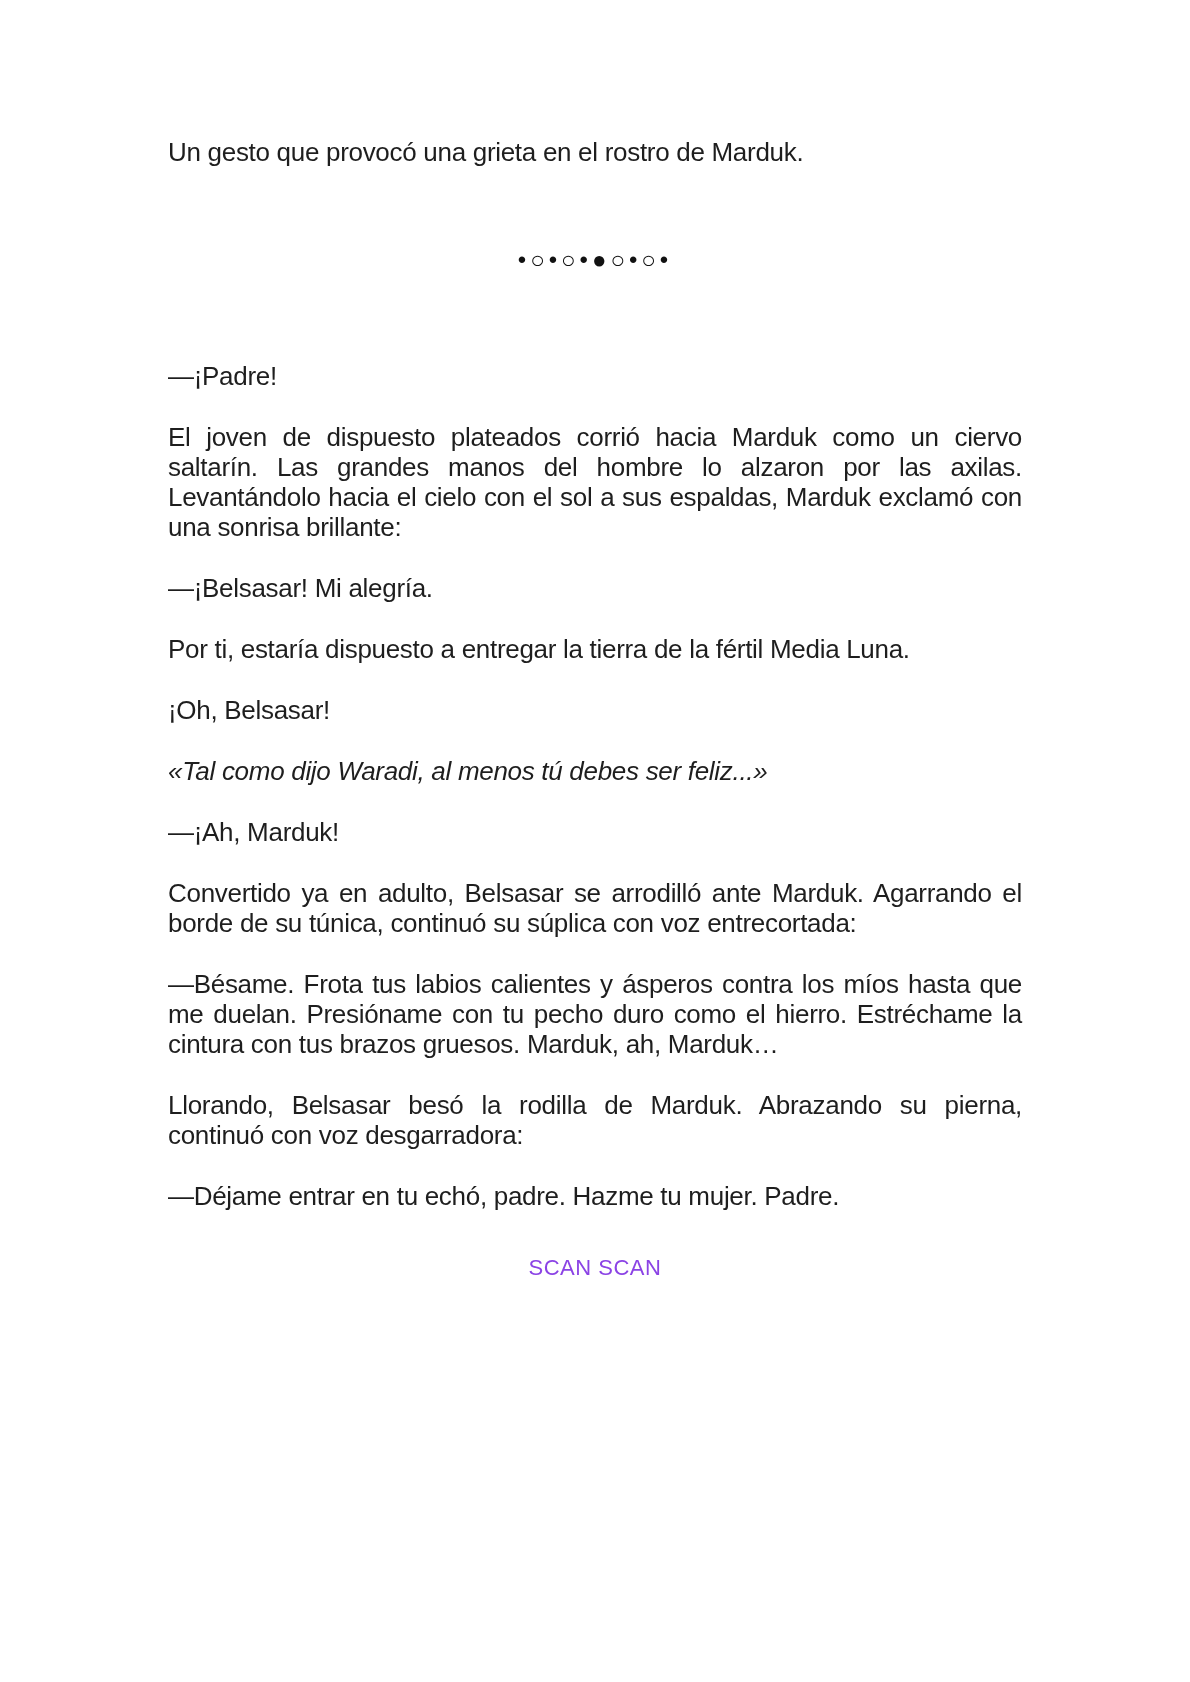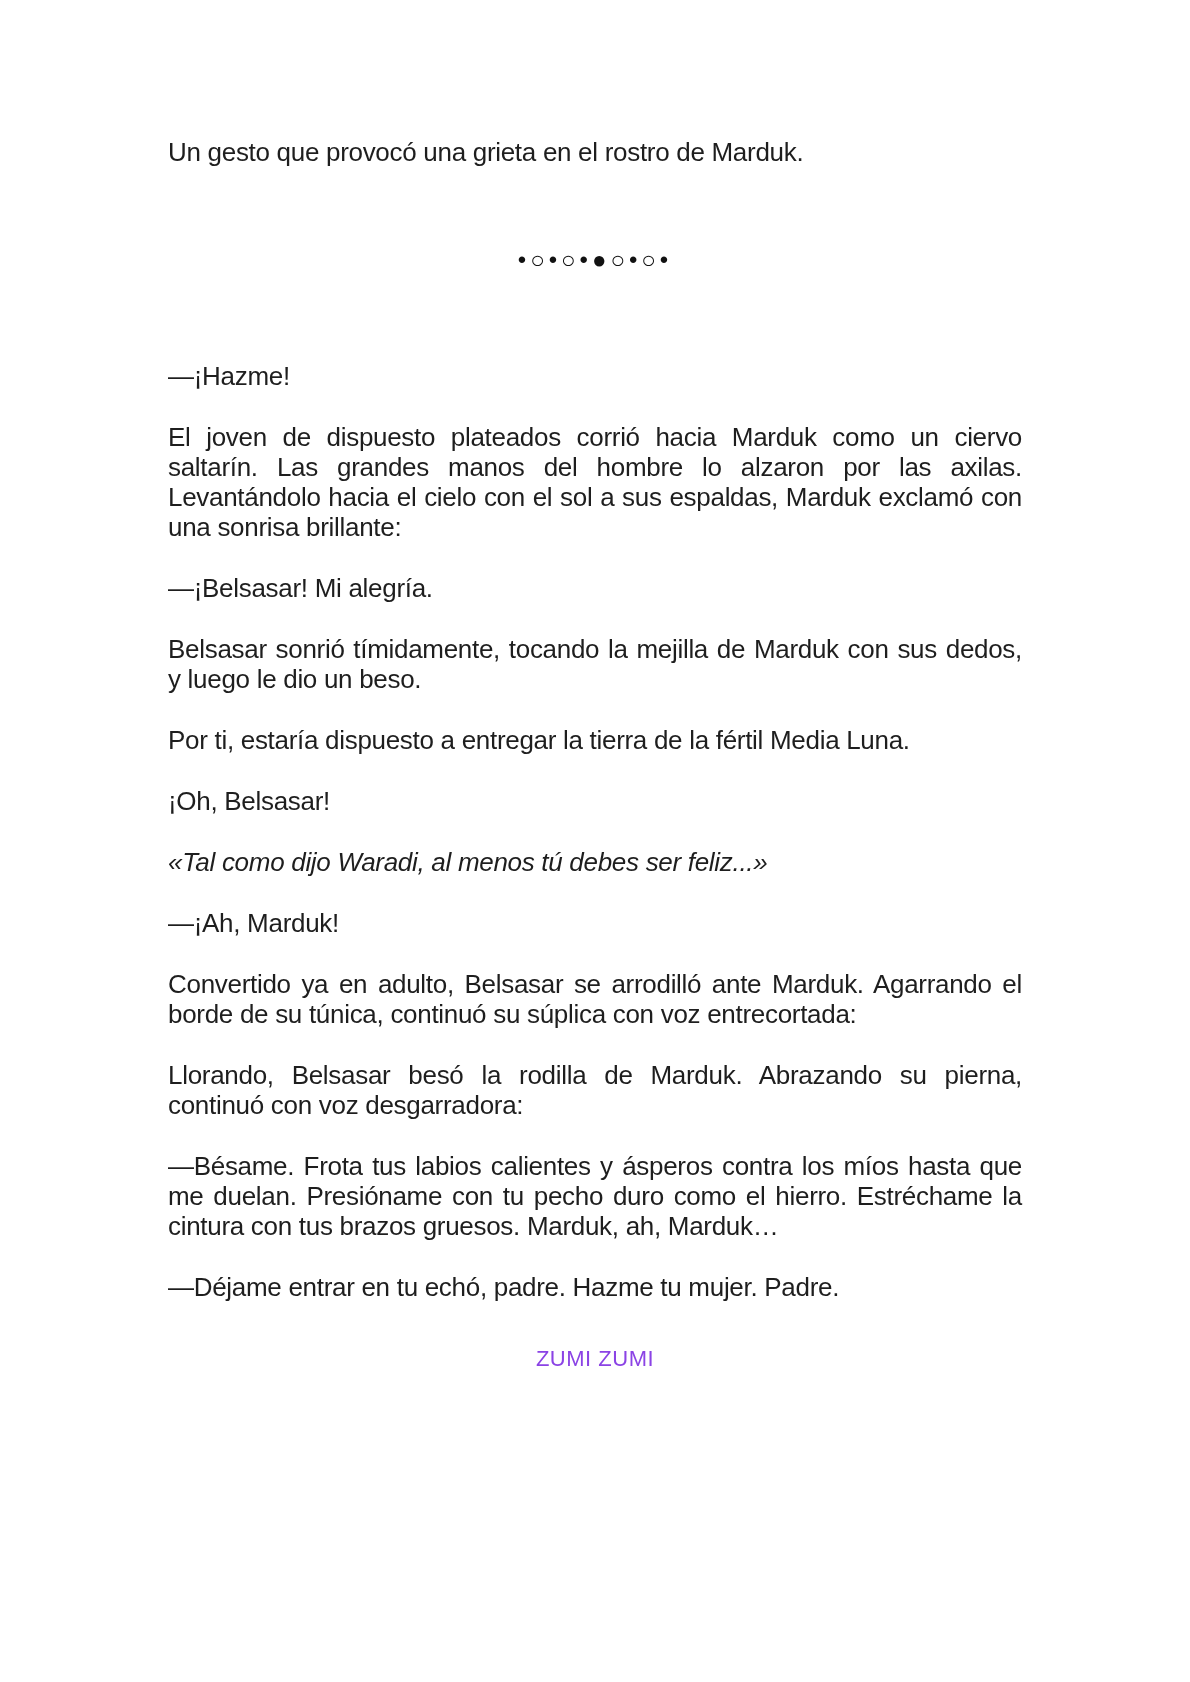--- a/index.html
+++ b/index.html
@@ -54,41 +54,40 @@
 </style>
 </head>
 <body style="background: rgb(255, 255, 255);">
 
 <div class="page" style="background: rgb(255, 255, 255);">
 
   <p class="para intro-line">Un gesto que provocó una grieta en el rostro de Marduk.</p>
 
   <div class="scene-break">•○•○•●○•○•</div>
 
-  <p class="para">—¡Hazme!</p>
+  <p class="para">—¡Padre!</p>
 
   <p class="para">El joven de dispuesto plateados corrió hacia Marduk como un ciervo saltarín. Las grandes manos del hombre lo alzaron por las axilas. Levantándolo hacia el cielo con el sol a sus espaldas, Marduk exclamó con una sonrisa brillante:</p>
 
   <p class="para">—¡Belsasar! Mi alegría.</p>
 
-  <p class="para">Belsasar sonrió tímidamente, tocando la mejilla de Marduk con sus dedos, y luego le dio un beso.</p>
 
 
   <p class="para">Por ti, estaría dispuesto a entregar la tierra de la fértil Media Luna.</p>
 
   <p class="para">¡Oh, Belsasar!</p>
 
   <p class="para italic">«Tal como dijo Waradi, al menos tú debes ser feliz...»</p>
 
 
   <p class="para">—¡Ah, Marduk!</p>
 
   <p class="para">Convertido ya en adulto, Belsasar se arrodilló ante Marduk. Agarrando el borde de su túnica, continuó su súplica con voz entrecortada:</p>
 
+  <p class="para">—Bésame. Frota tus labios calientes y ásperos contra los míos hasta que me duelan. Presióname con tu pecho duro como el hierro. Estréchame la cintura con tus brazos gruesos. Marduk, ah, Marduk…</p>
+
   <p class="para">Llorando, Belsasar besó la rodilla de Marduk. Abrazando su pierna, continuó con voz desgarradora:</p>
-
-  <p class="para">—Bésame. Frota tus labios calientes y ásperos contra los míos hasta que me duelan. Presióname con tu pecho duro como el hierro. Estréchame la cintura con tus brazos gruesos. Marduk, ah, Marduk…</p>
 
   <p class="para">—Déjame entrar en tu echó, padre. Hazme tu mujer. Padre.</p>
 
-  <div class="footer-credit" style="color: rgb(139, 67, 229);">ZUMI ZUMI</div>
+  <div class="footer-credit" style="color: rgb(139, 67, 229);">SCAN SCAN</div>
 
 </div>
 
 </body></html>

